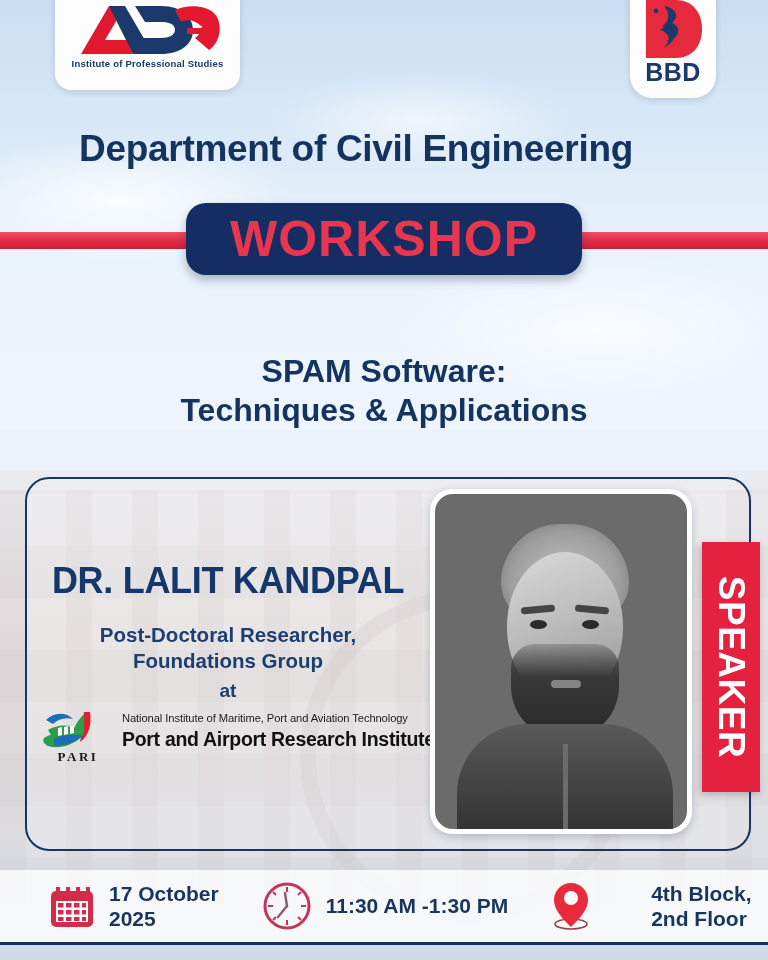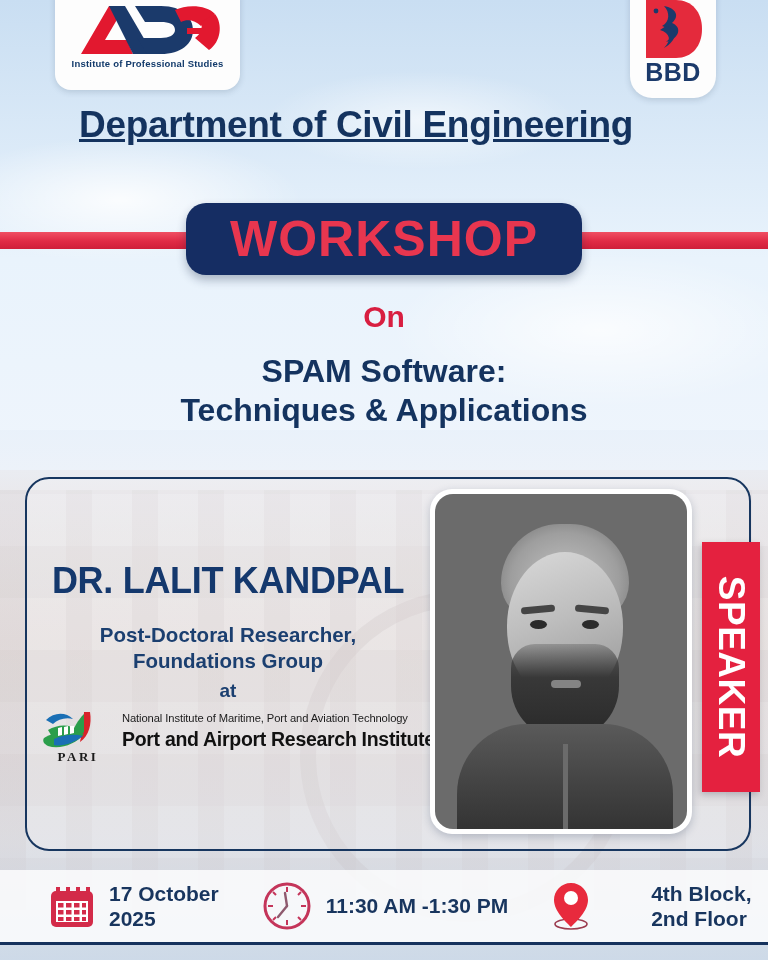--- a/index.html
+++ b/index.html
@@ -56,22 +56,22 @@
     font-size:9.5px;font-weight:bold;color:#123a6b;letter-spacing:.2px;
   }
   .bbd-mark{position:absolute;left:12px;top:8px;width:62px;height:62px;}
   .bbd-text{
     position:absolute;left:0;top:68px;width:86px;text-align:center;
     font-size:25px;font-weight:bold;color:#1b3a6b;letter-spacing:.5px;
   }
 
   
   .dept{
-    position:absolute;left:0;top:104px;width:712px;text-align:center;
-    font-size:37px;font-weight:bold;color:#14335f;letter-spacing:-.3px;text-decoration:underline;
+    position:absolute;left:0;top:128px;width:712px;text-align:center;
+    font-size:37px;font-weight:bold;color:#14335f;letter-spacing:-.3px;
   }
   .red-band{
     position:absolute;left:0;top:232px;width:768px;height:17px;
     background:linear-gradient(180deg,#f04f63 0%,#e02a45 55%,#cf1f3a 100%);
   }
   .ws-badge{
     position:absolute;left:186px;top:203px;width:396px;height:72px;
     background:#152d63;border-radius:20px;
     box-shadow:0 5px 10px rgba(20,35,70,.30);
     display:flex;align-items:center;justify-content:center;
@@ -213,21 +213,20 @@
     <div class="bbd-text">BBD</div>
   </div>
 
   <div class="dept">Department of Civil Engineering</div>
 
   <div class="red-band"></div>
   <div class="ws-badge">
     <span>WORKSHOP</span>
   </div>
 
-  <div class="on-word">On</div>
   <div class="topic">
     <div>SPAM Software:</div>
     <div>Techniques &amp; Applications</div>
   </div>
 
   <div class="sp-card"></div>
 
   <div class="sp-name">DR. LALIT KANDPAL</div>
   <div class="sp-role">
     <div>Post-Doctoral Researcher,</div>

